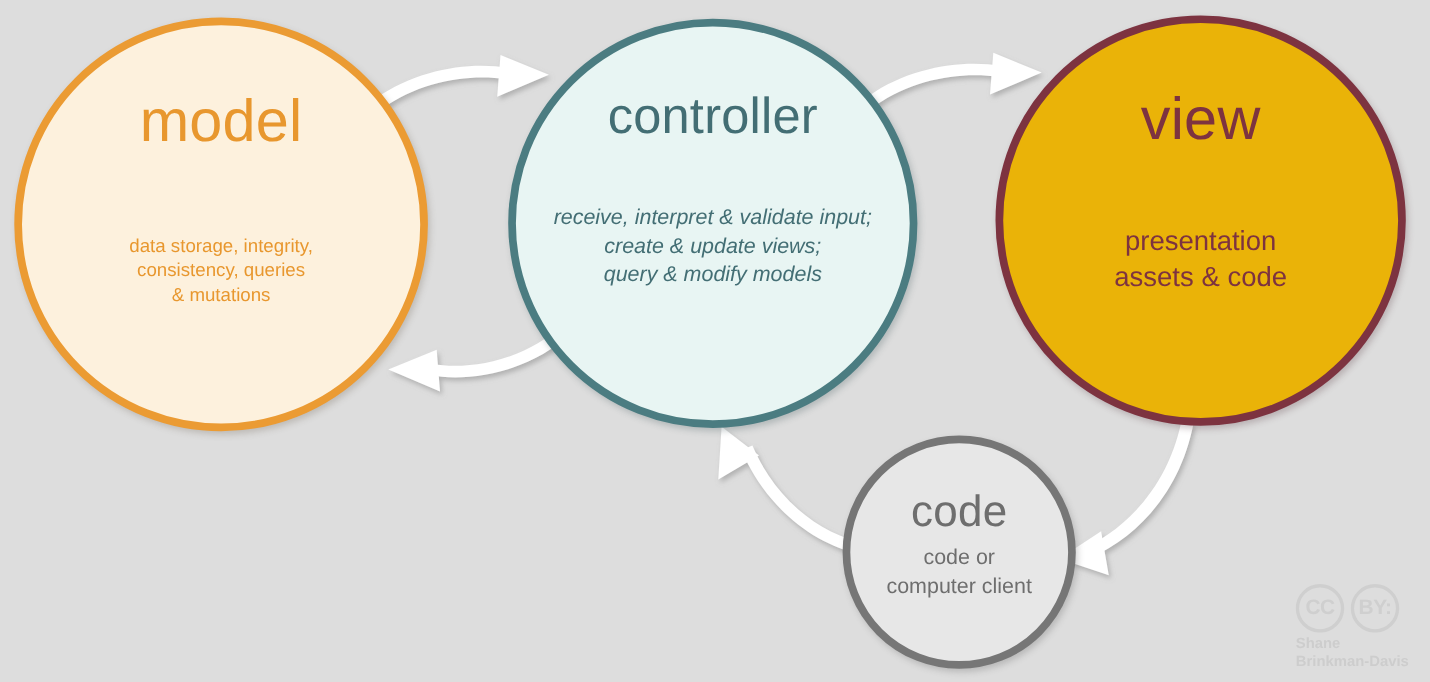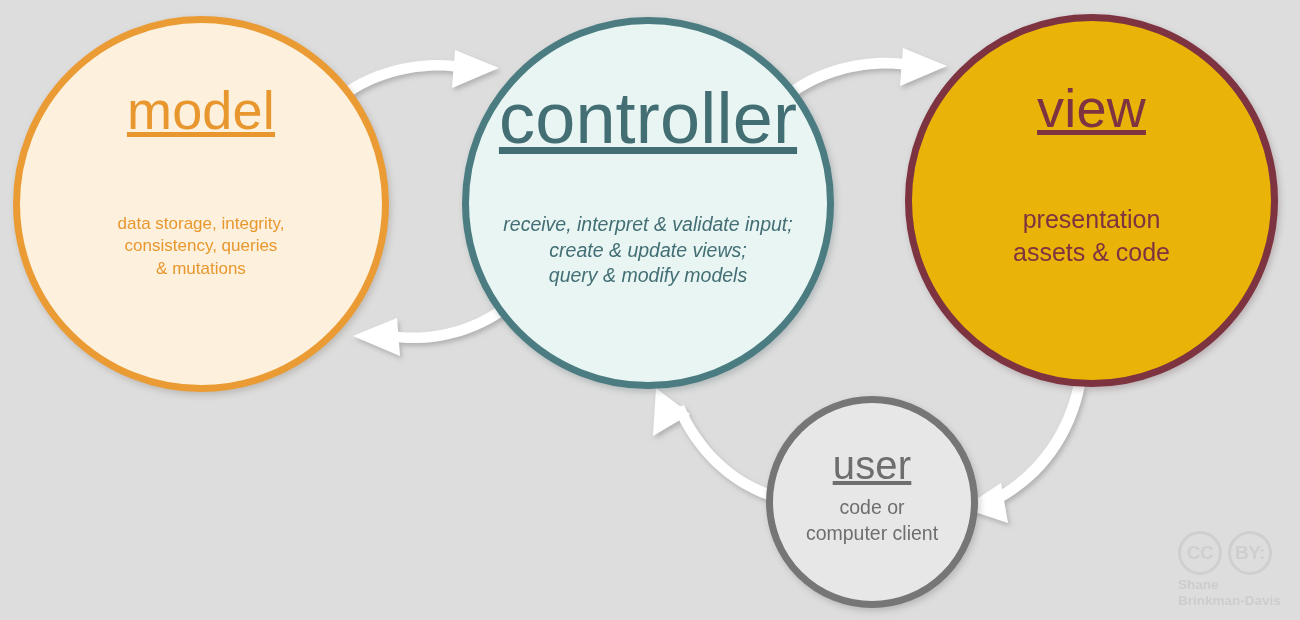--- a/index.html
+++ b/index.html
@@ -33,21 +33,20 @@
     display: flex;
     flex-direction: column;
     align-items: center;
     z-index: 2;
   }
   .node-title {
     font-weight: 400;
     line-height: 1;
     letter-spacing: 0.2px;
     white-space: nowrap;
-    text-decoration: underline;
   }
   .node-desc {
     text-align: center;
     line-height: 1.32;
     white-space: pre-line;
   }
 
   
   #node-model {
     left: 13px;
@@ -74,21 +73,21 @@
     left: 462px;
     top: 17px;
     width: 372px;
     height: 372px;
     background: #e8f5f3;
     border: 7px solid #4b7c81;
     box-shadow: 2px 3px 6px rgba(90,110,112,0.32);
   }
   #node-controller .node-title {
     color: #436e74;
-    font-size: 72px;
+    font-size: 46px;
     margin-top: 58px;
   }
   #node-controller .node-desc {
     color: #436e74;
     font-size: 19.5px;
     margin-top: 58px;
     font-style: italic;
   }
 
   
@@ -225,21 +224,21 @@
 query &amp; modify models</div>
   </div>
 
   <div class="node" id="node-view">
     <div class="node-title">view</div>
     <div class="node-desc">presentation
 assets &amp; code</div>
   </div>
 
   <div class="node" id="node-user">
-    <div class="node-title">user</div>
+    <div class="node-title">code</div>
     <div class="node-desc">code or
 computer client</div>
   </div>
 
   <div id="cc-badge">
     <div class="cc-marks">
       <div class="cc-circle">CC</div>
       <div class="cc-circle">BY:</div>
     </div>
     <div class="cc-author">Shane

